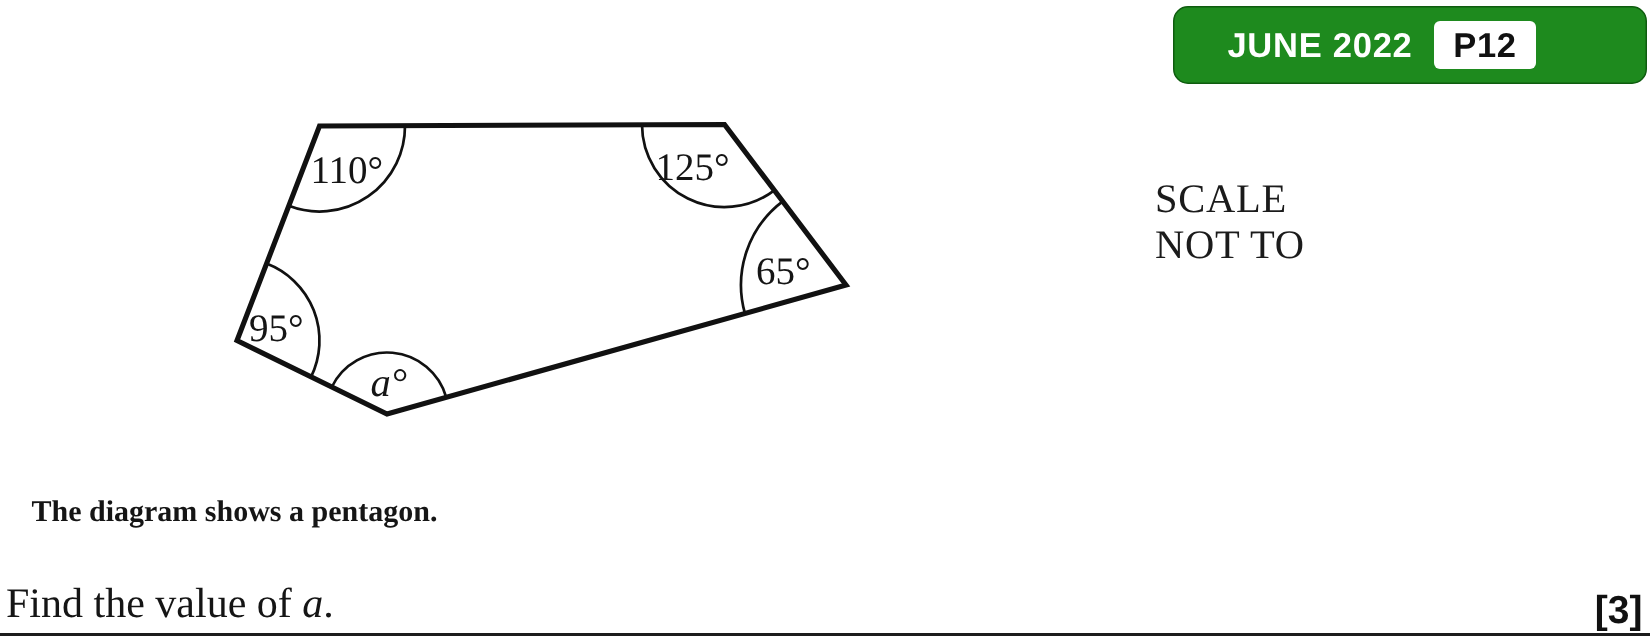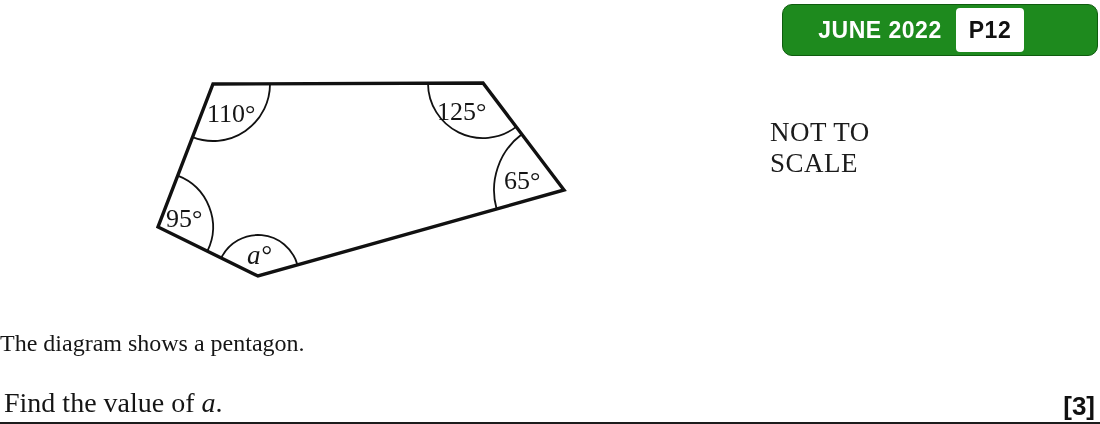--- a/index.html
+++ b/index.html
@@ -30,21 +30,21 @@
     letter-spacing: 0.5px;
   }
   .badge .seg-session {
     flex: 0 0 152px;
     text-align: center;
     color: #ffffff;
     margin-left: 21px;
   }
   .badge .seg-paper {
     flex: 0 0 68px;
-    height: 44px;
+    height: 32px;
     background: #ffffff;
     border-radius: 4px;
     color: #111111;
     display: flex;
     align-items: center;
     justify-content: center;
   }
   .badge .seg-question {
     flex: 1 1 auto;
     text-align: center;
@@ -67,22 +67,23 @@
     left: 770px; top: 117px;
     font-size: 27px;
     line-height: 31px;
     letter-spacing: 0.5px;
     color: #1b1b1b;
   }
 
   
   .q-line1 {
     position: absolute;
-    left: 0; top: 330px;
-    font-size: 24px;
+    left: 21px; top: 330px;
+    font-size: 20px;
+    font-weight: bold;
   }
   .q-line2 {
     position: absolute;
     left: 4px; top: 387px;
     font-size: 28px;
   }
   .q-line2 .var { font-style: italic; }
 
   .marks {
     position: absolute;
@@ -120,22 +121,22 @@
     <text class="angle-label" x="166" y="227">95°</text>
     <text class="angle-label italic" x="247" y="264">a°</text>
   </svg>
 
   <div class="badge">
     <div class="seg-session">JUNE 2022</div>
     <div class="seg-paper">P12</div>
   </div>
 
   <div class="not-to-scale">
+    <div>SCALE</div>
     <div>NOT TO</div>
-    <div>SCALE</div>
   </div>
 
   <div class="q-line1">The diagram shows a pentagon.</div>
 
   <div class="q-line2"><span>Find the value of </span><span class="var">a</span><span>.</span></div>
 
   <div class="marks">[3]</div>
 
   <div class="bottom-edge"></div>
 </div>

